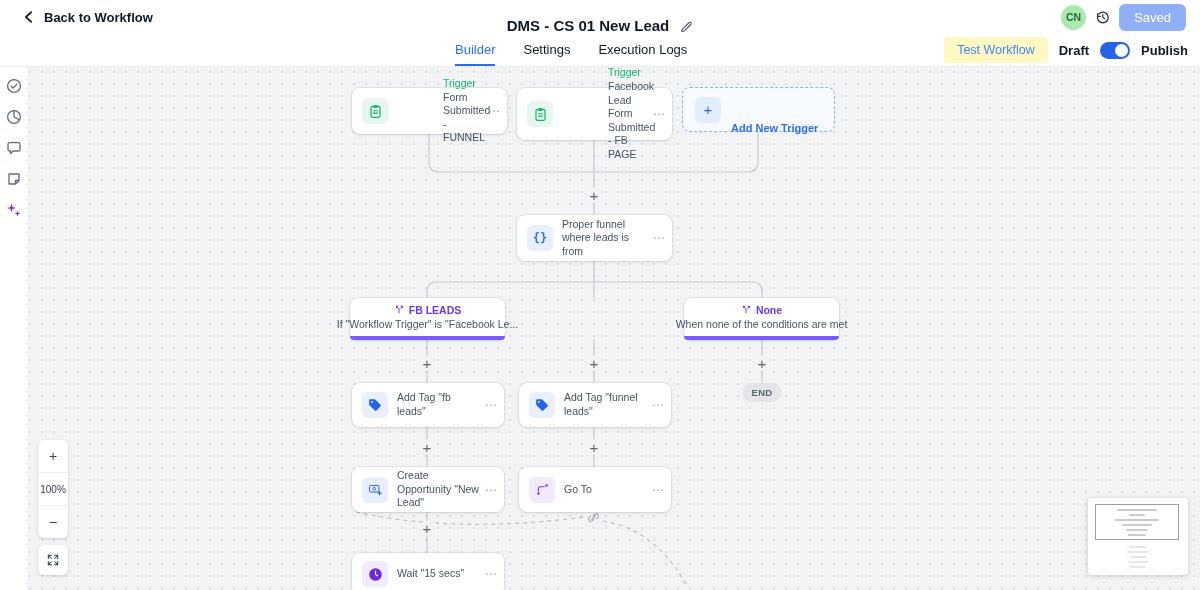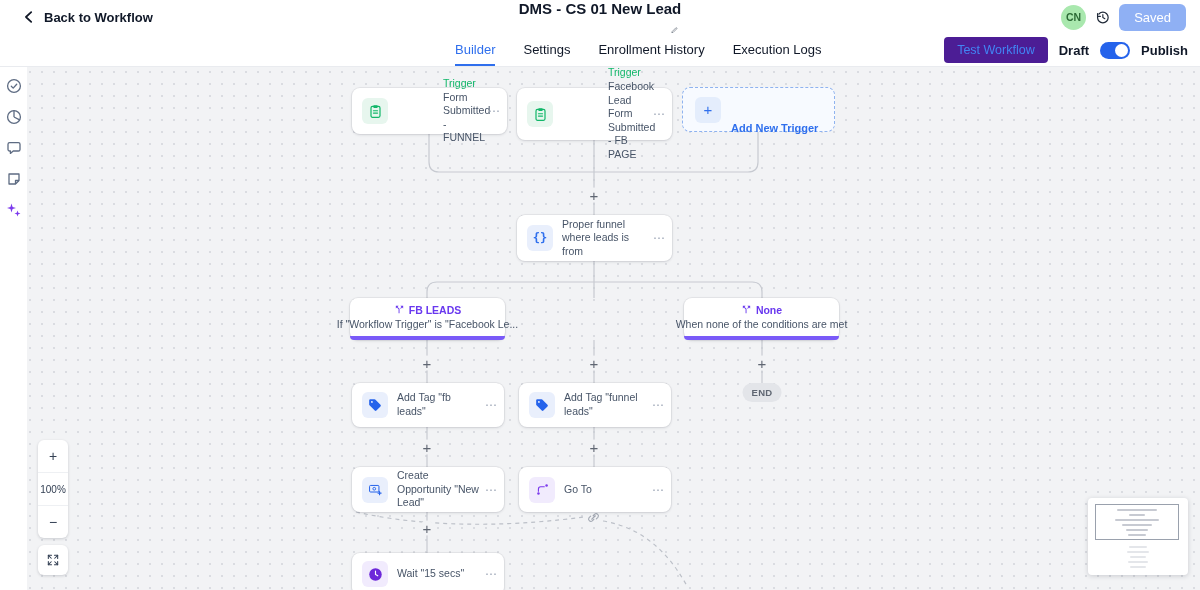--- a/index.html
+++ b/index.html
@@ -1,33 +1,33 @@
 <!DOCTYPE html>
 <html><head>
 <meta charset="utf-8">
 <style>
   html,body{margin:0;padding:0;background:#fff;font-family:"Liberation Sans",sans-serif;}
   .app{position:relative;width:1200px;height:590px;overflow:hidden;background:#fff;}
 
   
   .header{position:absolute;top:0;left:0;right:0;height:34px;background:#fff;border-bottom:1px solid #edeff2;z-index:10;}
   .back{position:absolute;left:22px;top:0;height:34px;display:flex;align-items:center;gap:8px;font-size:13px;font-weight:600;color:#101828;cursor:pointer;}
-  .title-wrap{position:absolute;left:50%;top:0;transform:translateX(-50%);height:34px;display:flex;align-items:flex-end;gap:9px;flex-direction:column;}
+  .title-wrap{position:absolute;left:50%;top:0;transform:translateX(-50%);height:34px;display:flex;align-items:flex-end;gap:9px;}
   .title{font-size:15px;font-weight:700;color:#101828;white-space:nowrap;}
   .header-right{position:absolute;right:14px;top:0;height:34px;display:flex;align-items:center;gap:8px;}
   .avatar{width:25px;height:25px;border-radius:50%;background:#a9e8ae;color:#2c6b36;font-size:10.5px;font-weight:700;display:flex;align-items:center;justify-content:center;}
   .saved-btn{background:#8fb0f4;color:#fff;font-size:13px;border:none;border-radius:6px;padding:6px 15px;font-family:inherit;}
 
   
   .tabbar{position:absolute;top:34px;left:0;right:0;height:32px;background:#fff;border-bottom:1px solid #e9ebef;z-index:10;}
   .tabs{position:absolute;left:455px;top:0;height:32px;display:flex;gap:28px;}
   .tab{height:32px;display:flex;align-items:center;font-size:13px;color:#101828;border-bottom:2px solid transparent;box-sizing:border-box;cursor:pointer;white-space:nowrap;}
   .tab.active{color:#2f6fed;border-bottom-color:#2f6fed;}
   .tabbar-right{position:absolute;right:12px;top:0;height:32px;display:flex;align-items:center;gap:11px;}
-  .test-btn{background:#4c1d95;color:#4285f4;font-size:12.5px;padding:6px 13px;border:none;border-radius:4px;font-family:inherit;}
+  .test-btn{background:#fef9c3;color:#4285f4;font-size:12.5px;padding:6px 13px;border:none;border-radius:4px;font-family:inherit;}
   .bold-lbl{font-size:13px;font-weight:700;color:#101828;}
   .toggle{width:30px;height:17px;border-radius:9px;background:#2563eb;position:relative;cursor:pointer;}
   .toggle .knob{position:absolute;right:2px;top:2px;width:13px;height:13px;border-radius:50%;background:#fff;}
 
   
   .canvas{position:absolute;top:66px;left:0;right:0;bottom:0;background:#f2f3f5;background-image:radial-gradient(#dadce1 1px,transparent 1.15px);background-size:12px 12px;overflow:hidden;}
   .wires{position:absolute;left:0;top:0;z-index:1;}
 
   .toolstrip{position:absolute;left:0;top:0;bottom:0;width:27px;background:#fff;z-index:6;display:flex;flex-direction:column;align-items:center;padding-top:12px;gap:15px;box-sizing:border-box;}
   .tool{width:16px;height:16px;display:flex;align-items:center;justify-content:center;cursor:pointer;}
@@ -95,21 +95,20 @@
           <path d="M5 6.5v4h4" fill="#fff" stroke="#1f2937" stroke-width="1.6" stroke-linecap="round" stroke-linejoin="round"></path>
         </svg>
       <button class="saved-btn">Saved</button>
     </div>
   </div>
 
   <div class="tabbar">
     <div class="tabs">
       <div class="tab active">Builder</div>
       <div class="tab">Settings</div>
-      <div class="tab">Enrollment History</div>
       <div class="tab">Execution Logs</div>
     </div>
     <div class="tabbar-right">
       <button class="test-btn">Test Workflow</button>
       <span class="bold-lbl">Draft</span>
       <div class="toggle">
           <div class="knob"></div>
         </div>
       <span class="bold-lbl">Publish</span>
     </div>

